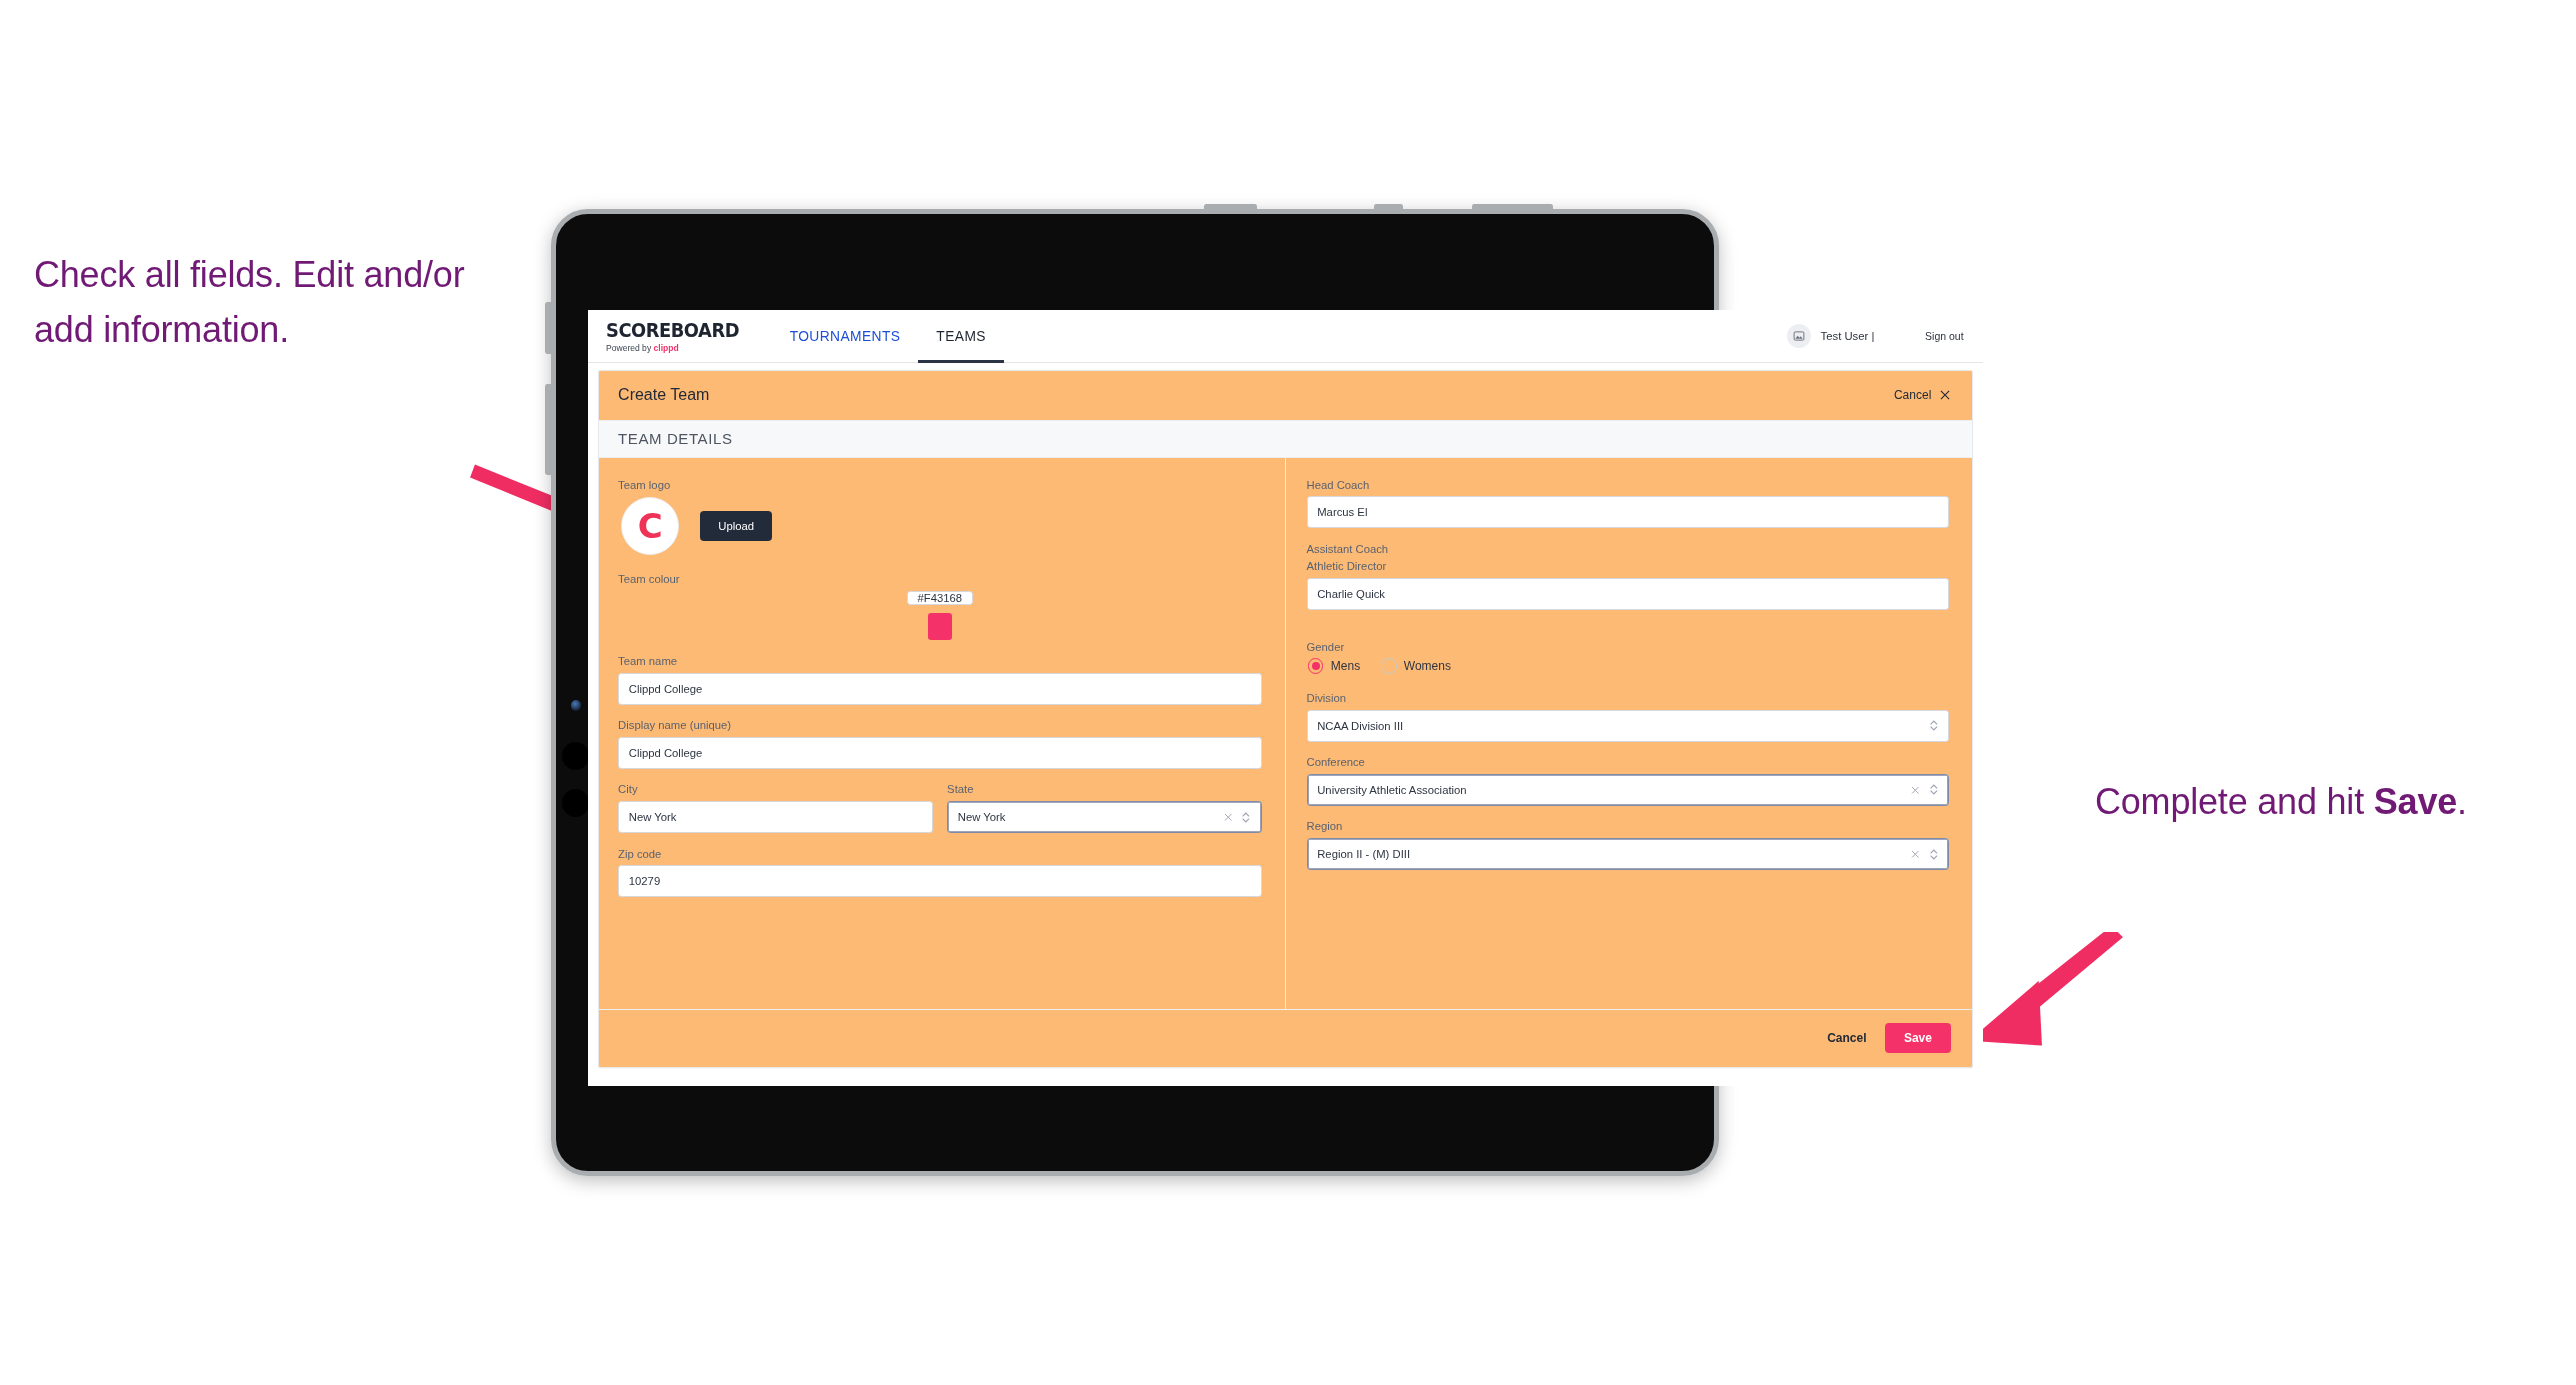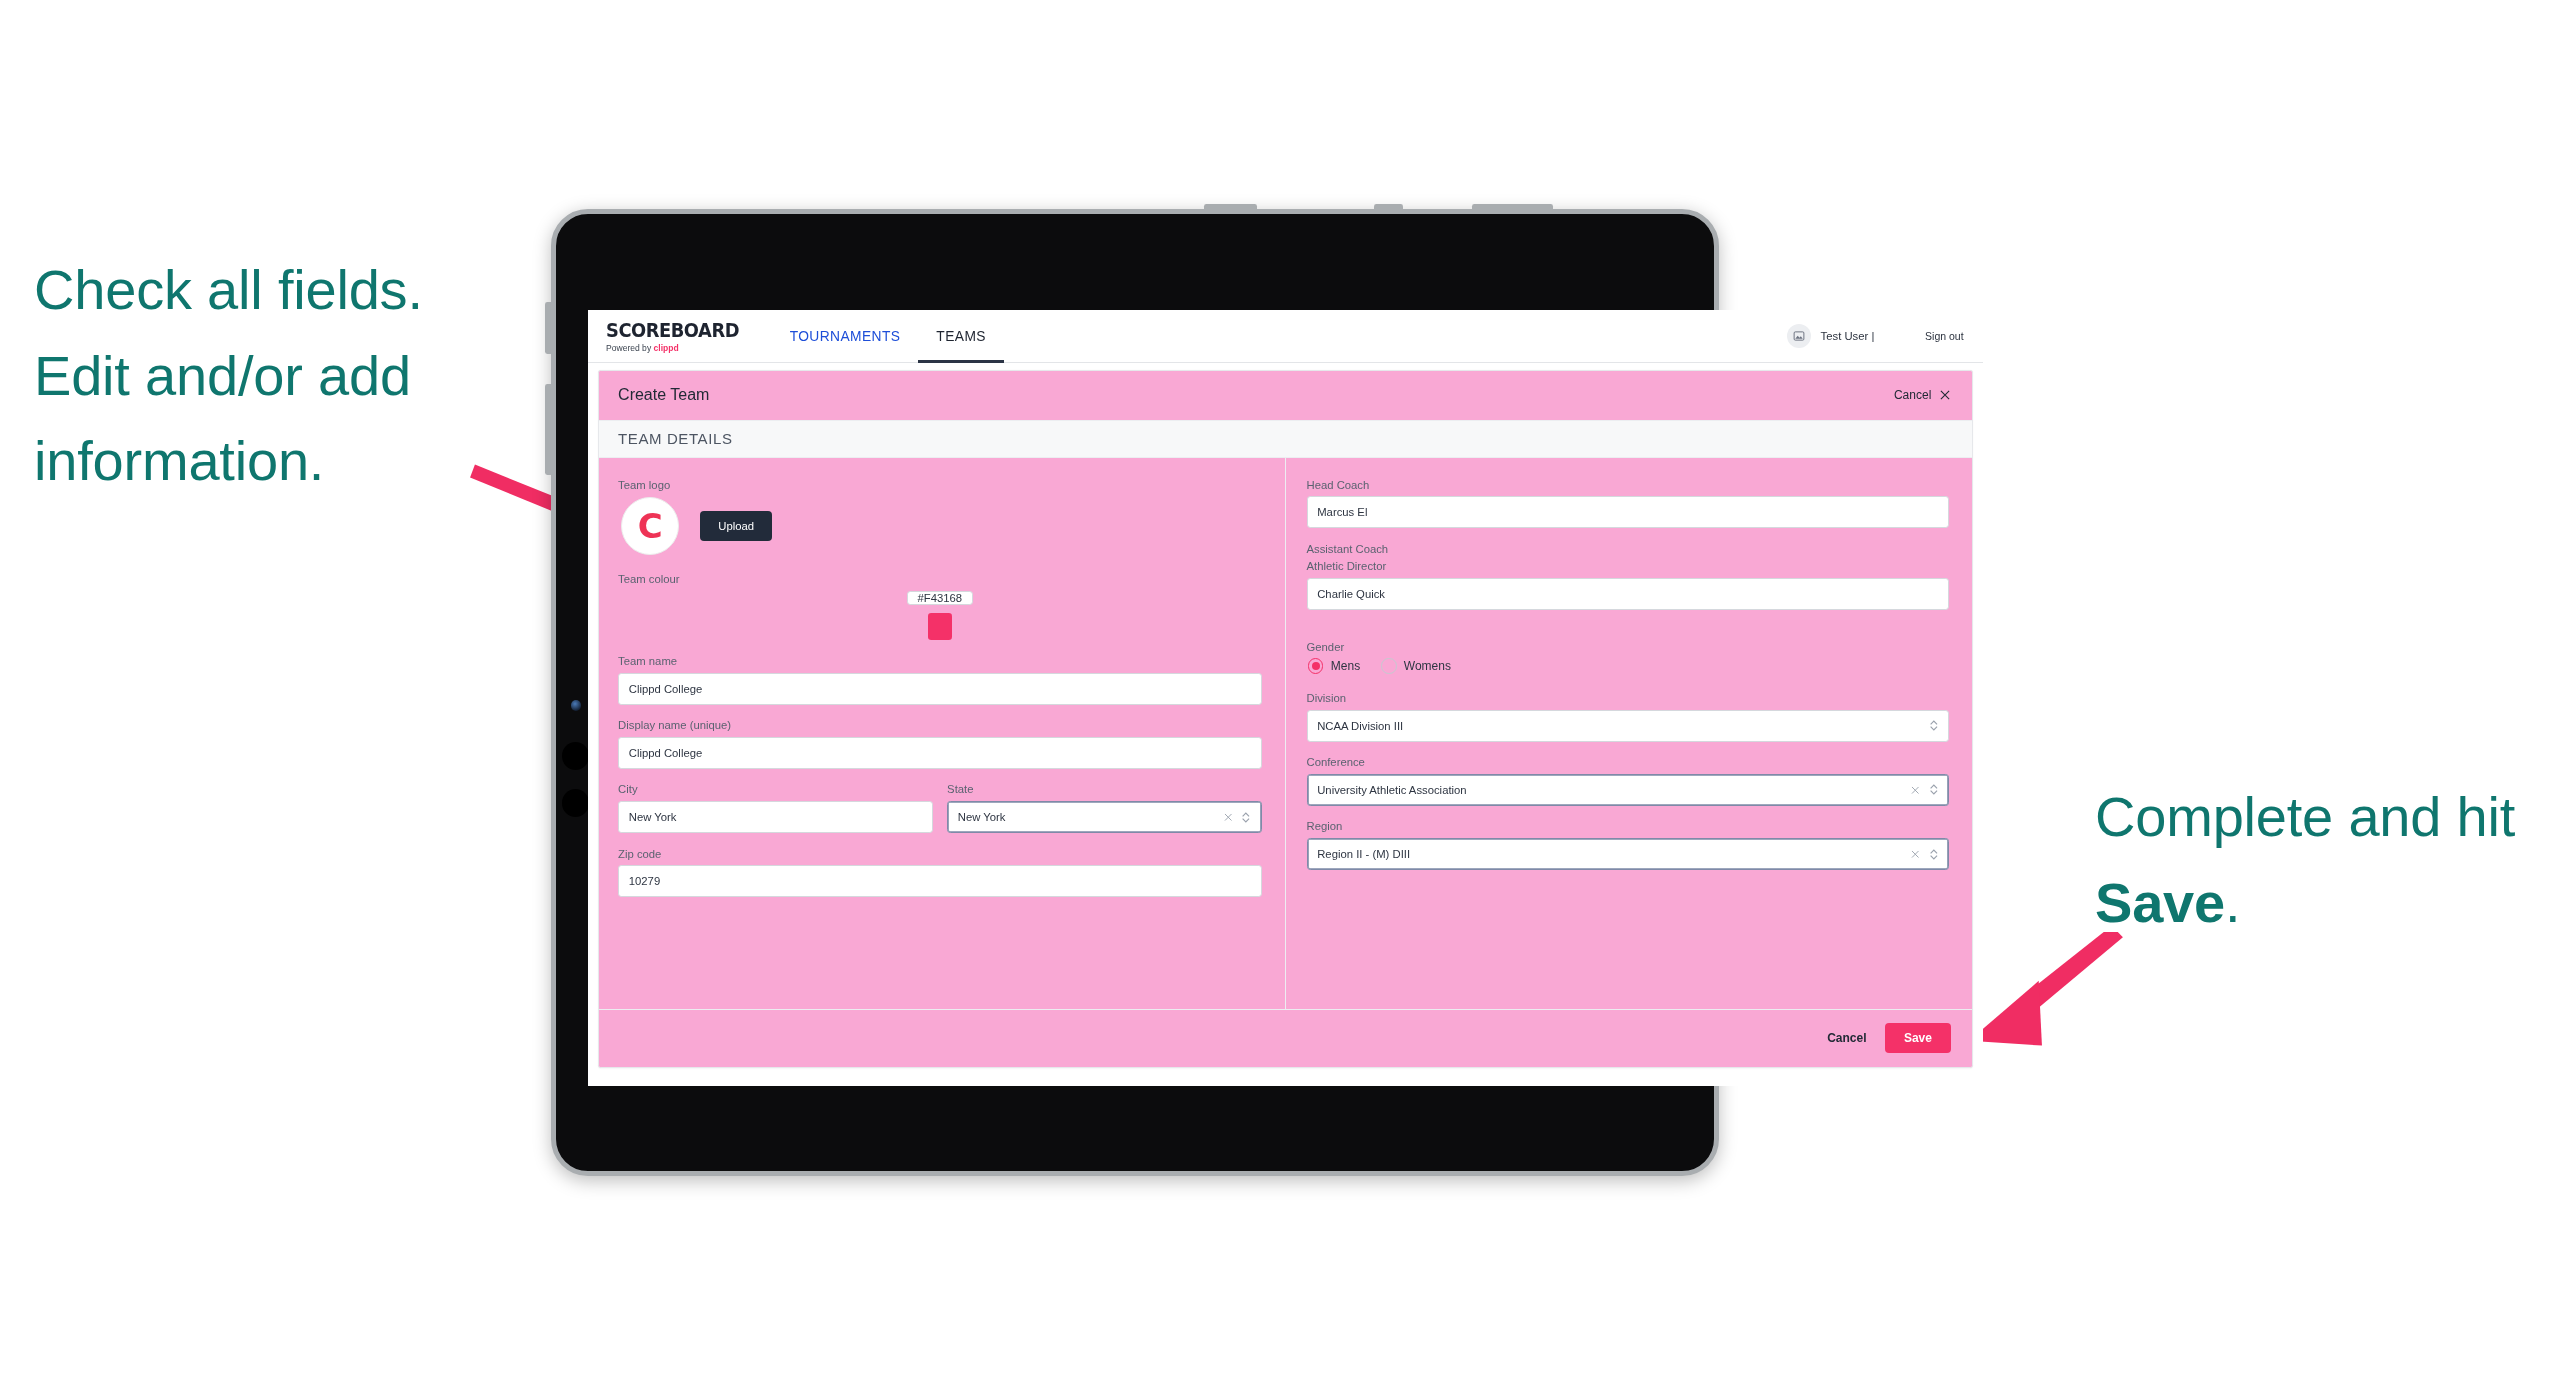--- a/index.html
+++ b/index.html
@@ -7,22 +7,22 @@
     width: 2576px; height: 1386px;
     background: #ffffff;
     font-family: "Liberation Sans", sans-serif;
     overflow: hidden;
   }
   .stage { position: relative; width: 2576px; height: 1386px; background:#fff; }
 
   
   .annot {
     position: absolute;
-    color: #0f766e;
-    font-size: 56px;
+    color: #701a75;
+    font-size: 36px;
     line-height: 1.53;
     font-weight: 400;
     letter-spacing: -0.2px;
   }
   .annot-left  { left: 34px; top: 247px; width: 486px; }
   .annot-right { left: 2095px; top: 774px; width: 454px; }
   .annot b { font-weight: 700; }
 
   .arrow { position: absolute; pointer-events: none; }
   .arrow-left  { left: 470px; top: 450px; width: 162px; height: 89px; }
@@ -105,21 +105,21 @@
   .avatar {
     width: 24px; height: 24px; border-radius: 50%;
     background: #eceef1; display: flex; align-items: center; justify-content: center;
   }
   .user-name { font-size: 11.3px; color: #2c333f; }
   .sign-out { font-size: 10.5px; color: #2c333f; cursor: pointer; margin-left: 41px; }
 
   
   .card {
     margin: 6.5px 9.7px 8px 9.7px;
-    background: #f9a8d4;
+    background: #fdba74;
     border: 0.8px solid #e6e8eb;
     border-radius: 2.4px;
     height: 698px;
     display: flex; flex-direction: column;
     box-shadow: 0 0.8px 1.6px rgba(0,0,0,0.04);
   }
   .card-head {
     height: 50px; display: flex; align-items: center;
     padding: 0 21px 0 19.4px;
     border-bottom: 0.8px solid #eceef1;

